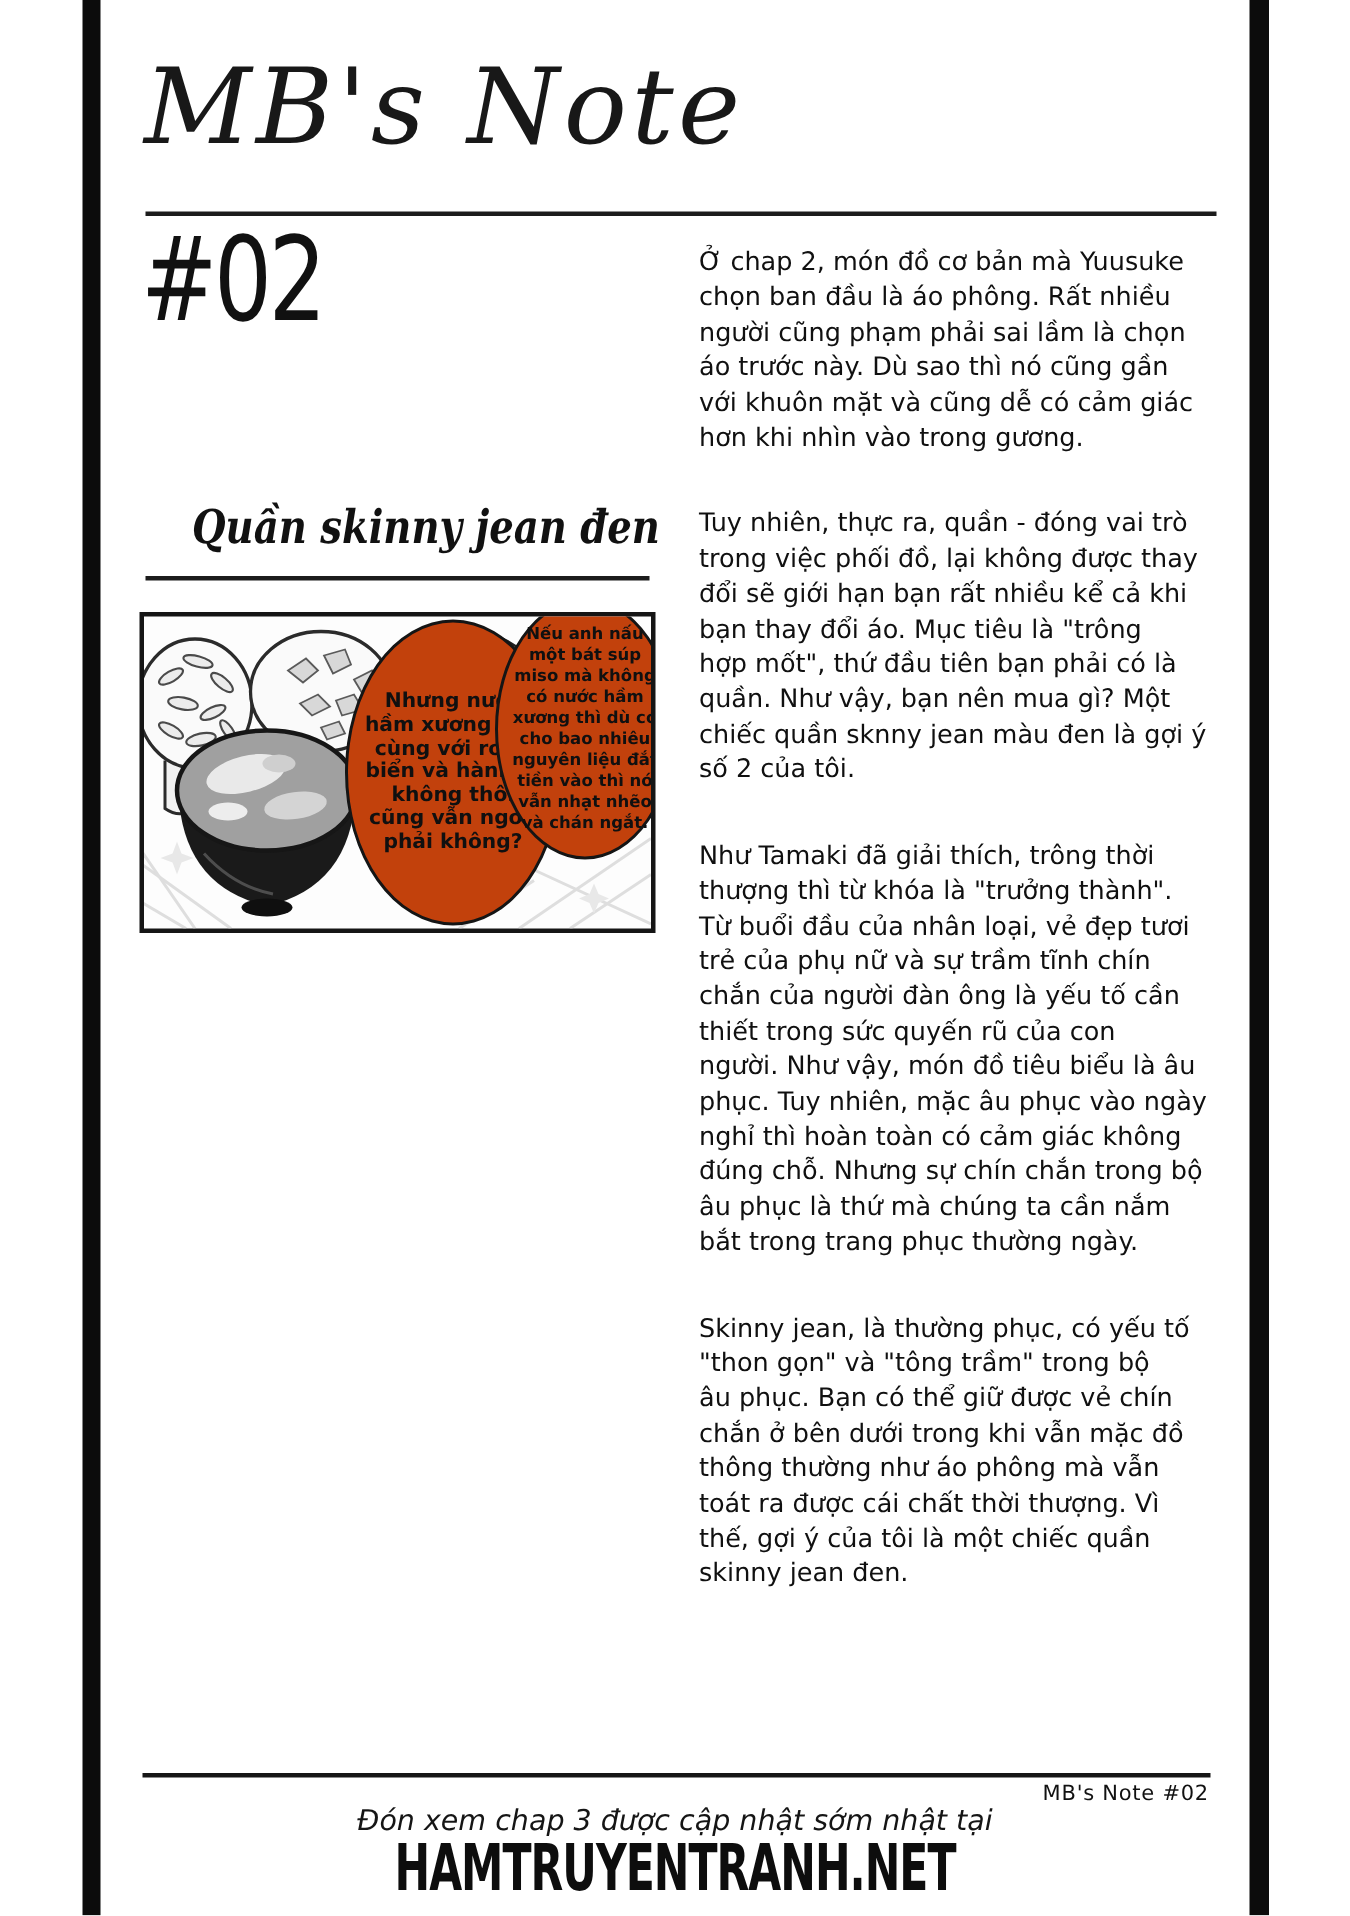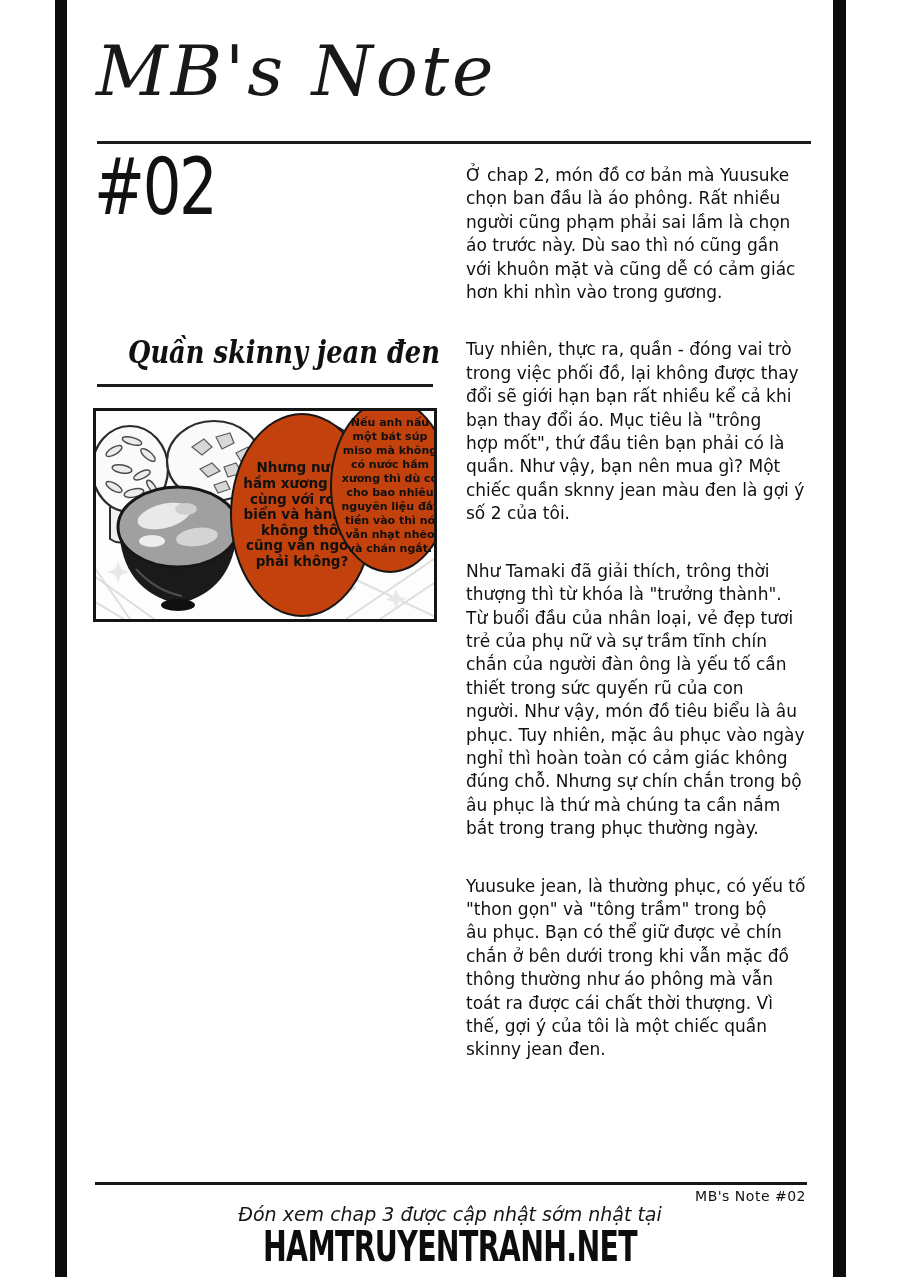--- a/index.html
+++ b/index.html
@@ -187,21 +187,21 @@
 Từ buổi đầu của nhân loại, vẻ đẹp tươi
 trẻ của phụ nữ và sự trầm tĩnh chín
 chắn của người đàn ông là yếu tố cần
 thiết trong sức quyến rũ của con
 người. Như vậy, món đồ tiêu biểu là âu
 phục. Tuy nhiên, mặc âu phục vào ngày
 nghỉ thì hoàn toàn có cảm giác không
 đúng chỗ. Nhưng sự chín chắn trong bộ
 âu phục là thứ mà chúng ta cần nắm
 bắt trong trang phục thường ngày.</p>
-    <p>Yuusuke jean, là thường phục, có yếu tố
+    <p>Skinny jean, là thường phục, có yếu tố
 "thon gọn" và "tông trầm" trong bộ
 âu phục. Bạn có thể giữ được vẻ chín
 chắn ở bên dưới trong khi vẫn mặc đồ
 thông thường như áo phông mà vẫn
 toát ra được cái chất thời thượng. Vì
 thế, gợi ý của tôi là một chiếc quần
 skinny jean đen.</p>
   </div>
 
   <div class="footer-line"></div>

